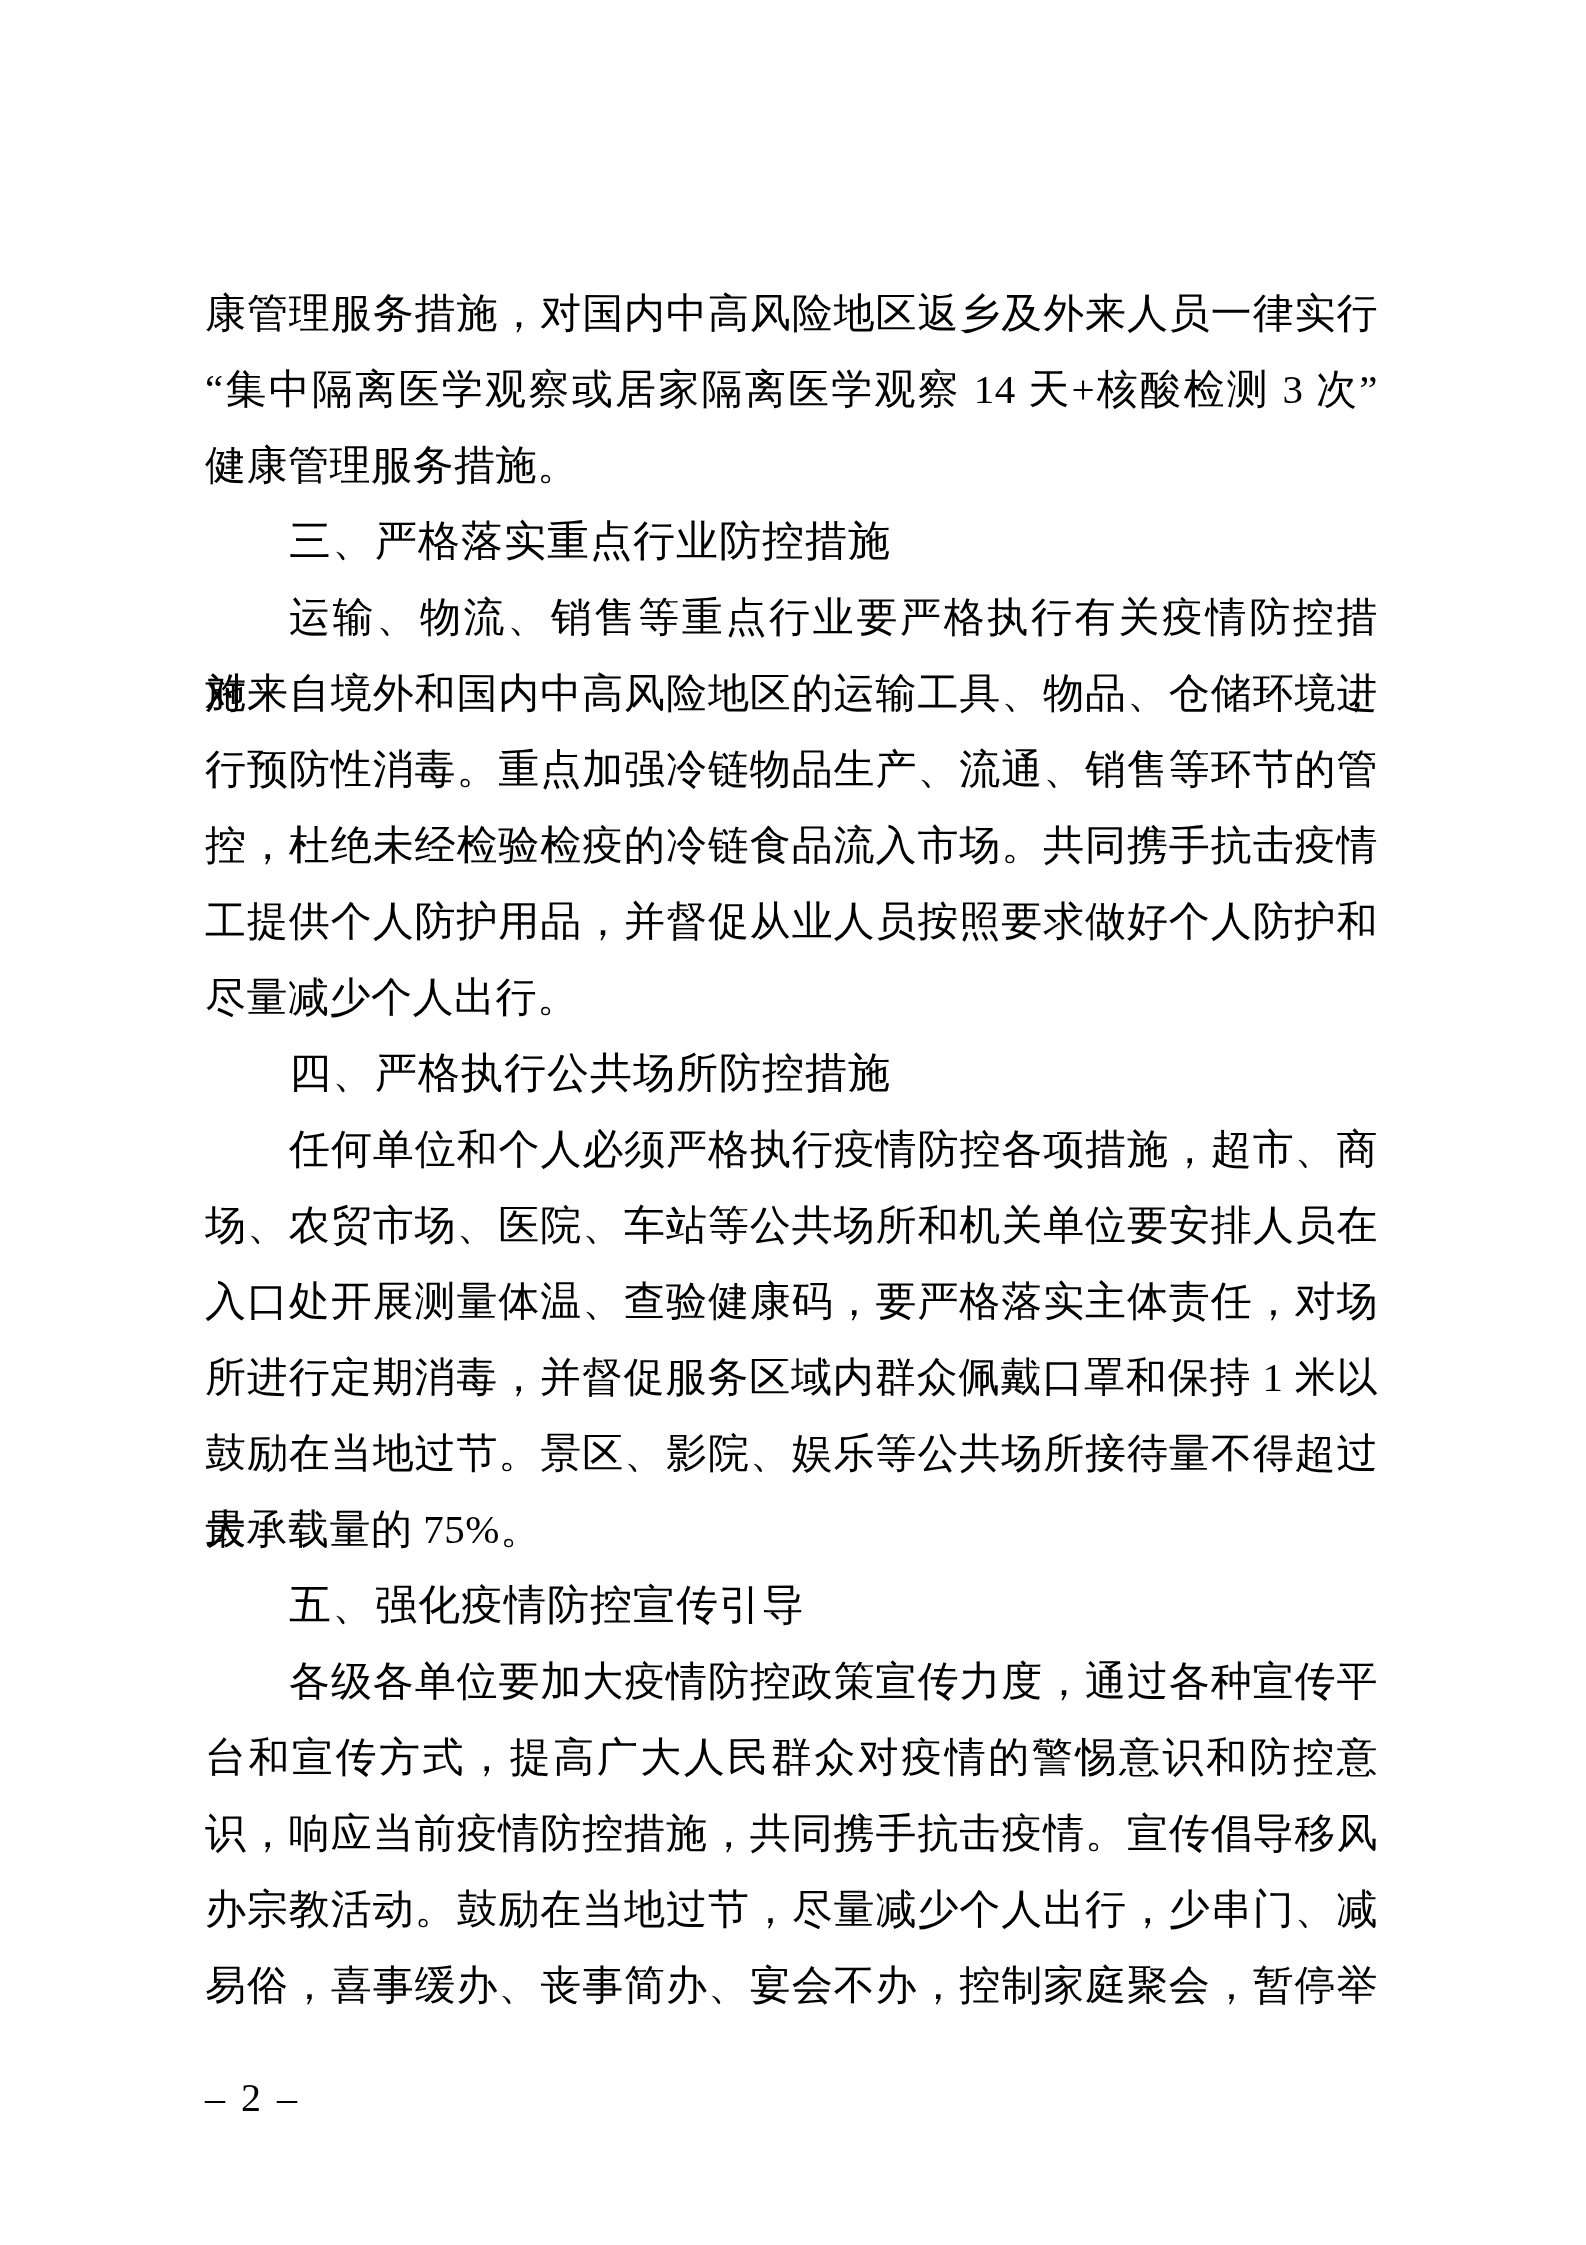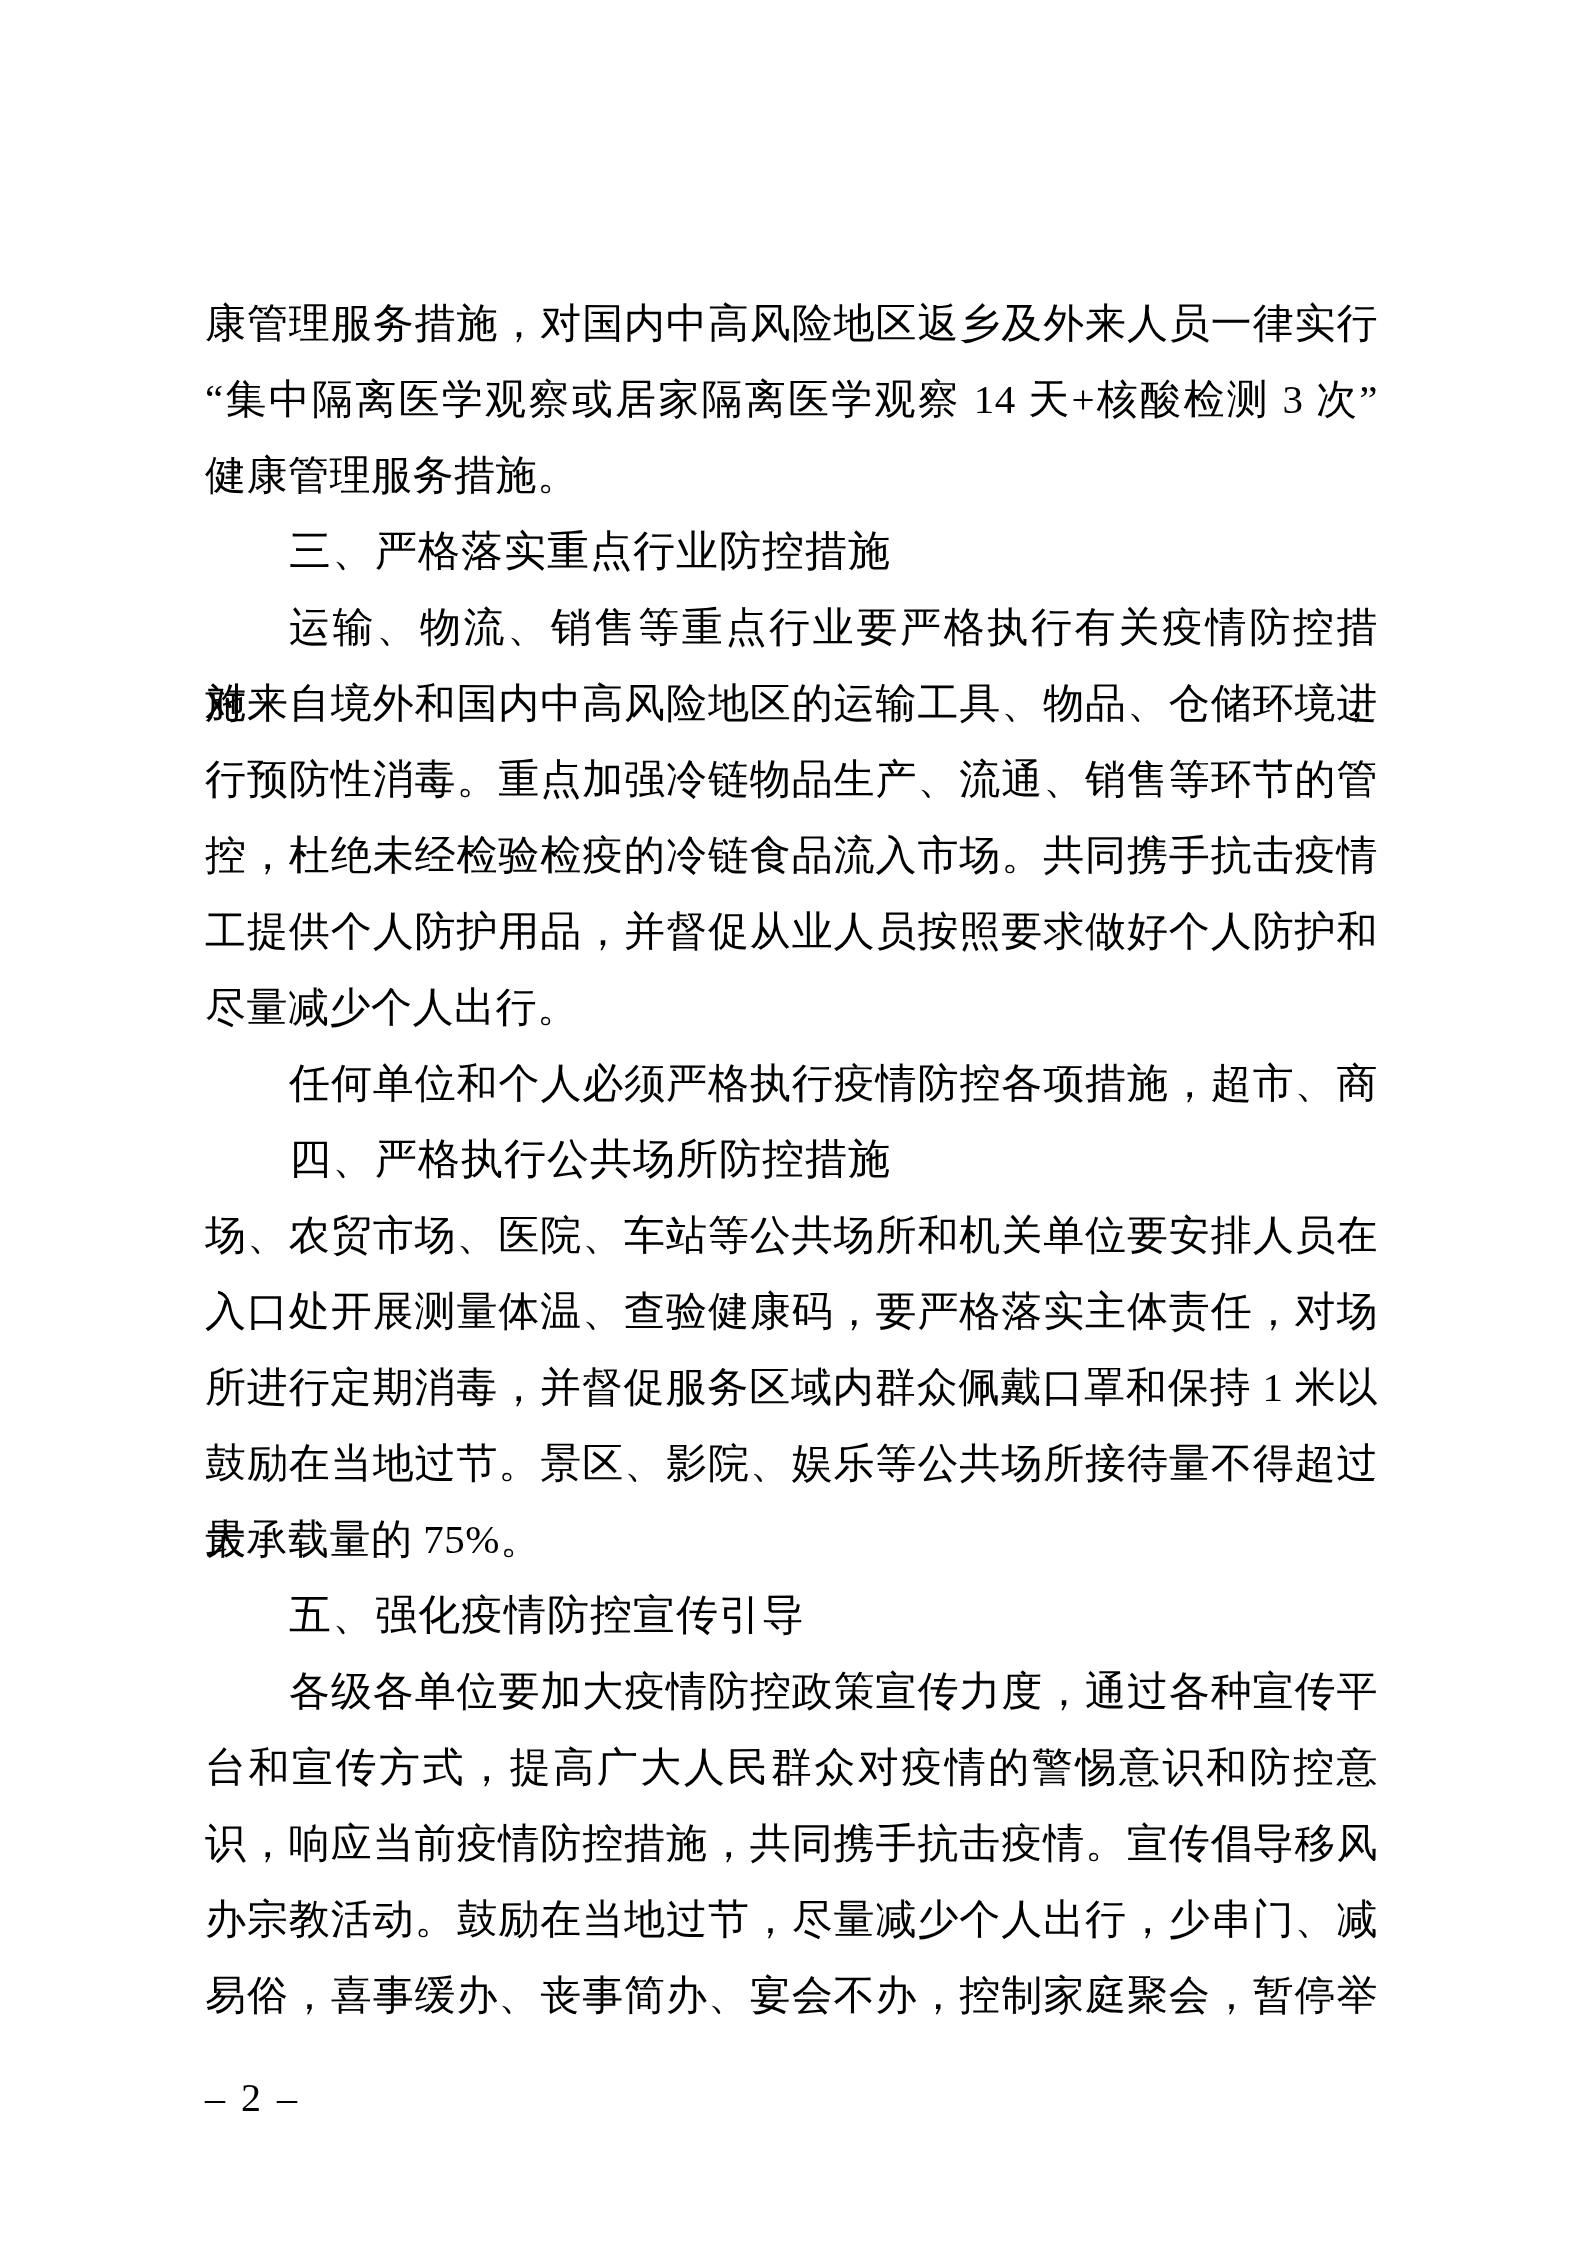--- a/index.html
+++ b/index.html
@@ -11,21 +11,21 @@
     position: relative;
     width: 1586px;
     height: 2245px;
     background: #ffffff;
     overflow: hidden;
     color: #000000;
   }
   .text-block {
     position: absolute;
     left: 205px;
-    top: 285px;
+    top: 275px;
     width: 1173px;
   }
   .line {
     height: 76px;
     line-height: 76px;
     font-size: 41px;
     font-family: "Liberation Serif", "DejaVu Serif", serif;
     color: #000000;
     letter-spacing: 0.5px;
   }
@@ -61,22 +61,22 @@
       <div class="line body fill">康管理服务措施，对国内中高风险地区返乡及外来人员一律实行</div>
       <div class="line body fill">“集中隔离医学观察或居家隔离医学观察 14 天+核酸检测 3 次”</div>
       <div class="line body">健康管理服务措施。</div>
       <div class="line heading indent-2">三、严格落实重点行业防控措施</div>
       <div class="line body indent-2 fill">运输、物流、销售等重点行业要严格执行有关疫情防控措施，</div>
       <div class="line body fill">对来自境外和国内中高风险地区的运输工具、物品、仓储环境进</div>
       <div class="line body fill">行预防性消毒。重点加强冷链物品生产、流通、销售等环节的管</div>
       <div class="line body fill">控，杜绝未经检验检疫的冷链食品流入市场。共同携手抗击疫情</div>
       <div class="line body fill">工提供个人防护用品，并督促从业人员按照要求做好个人防护和</div>
       <div class="line body">尽量减少个人出行。</div>
+      <div class="line heading indent-2">四、严格执行公共场所防控措施</div>
       <div class="line body indent-2 fill">任何单位和个人必须严格执行疫情防控各项措施，超市、商</div>
-      <div class="line heading indent-2">四、严格执行公共场所防控措施</div>
       <div class="line body fill">场、农贸市场、医院、车站等公共场所和机关单位要安排人员在</div>
       <div class="line body fill">入口处开展测量体温、查验健康码，要严格落实主体责任，对场</div>
       <div class="line body fill">所进行定期消毒，并督促服务区域内群众佩戴口罩和保持 1 米以</div>
       <div class="line body fill">鼓励在当地过节。景区、影院、娱乐等公共场所接待量不得超过最</div>
       <div class="line body">大承载量的 75%。</div>
       <div class="line heading indent-2">五、强化疫情防控宣传引导</div>
       <div class="line body indent-2 fill">各级各单位要加大疫情防控政策宣传力度，通过各种宣传平</div>
       <div class="line body fill">台和宣传方式，提高广大人民群众对疫情的警惕意识和防控意</div>
       <div class="line body fill">识，响应当前疫情防控措施，共同携手抗击疫情。宣传倡导移风</div>
       <div class="line body fill">办宗教活动。鼓励在当地过节，尽量减少个人出行，少串门、减</div>

